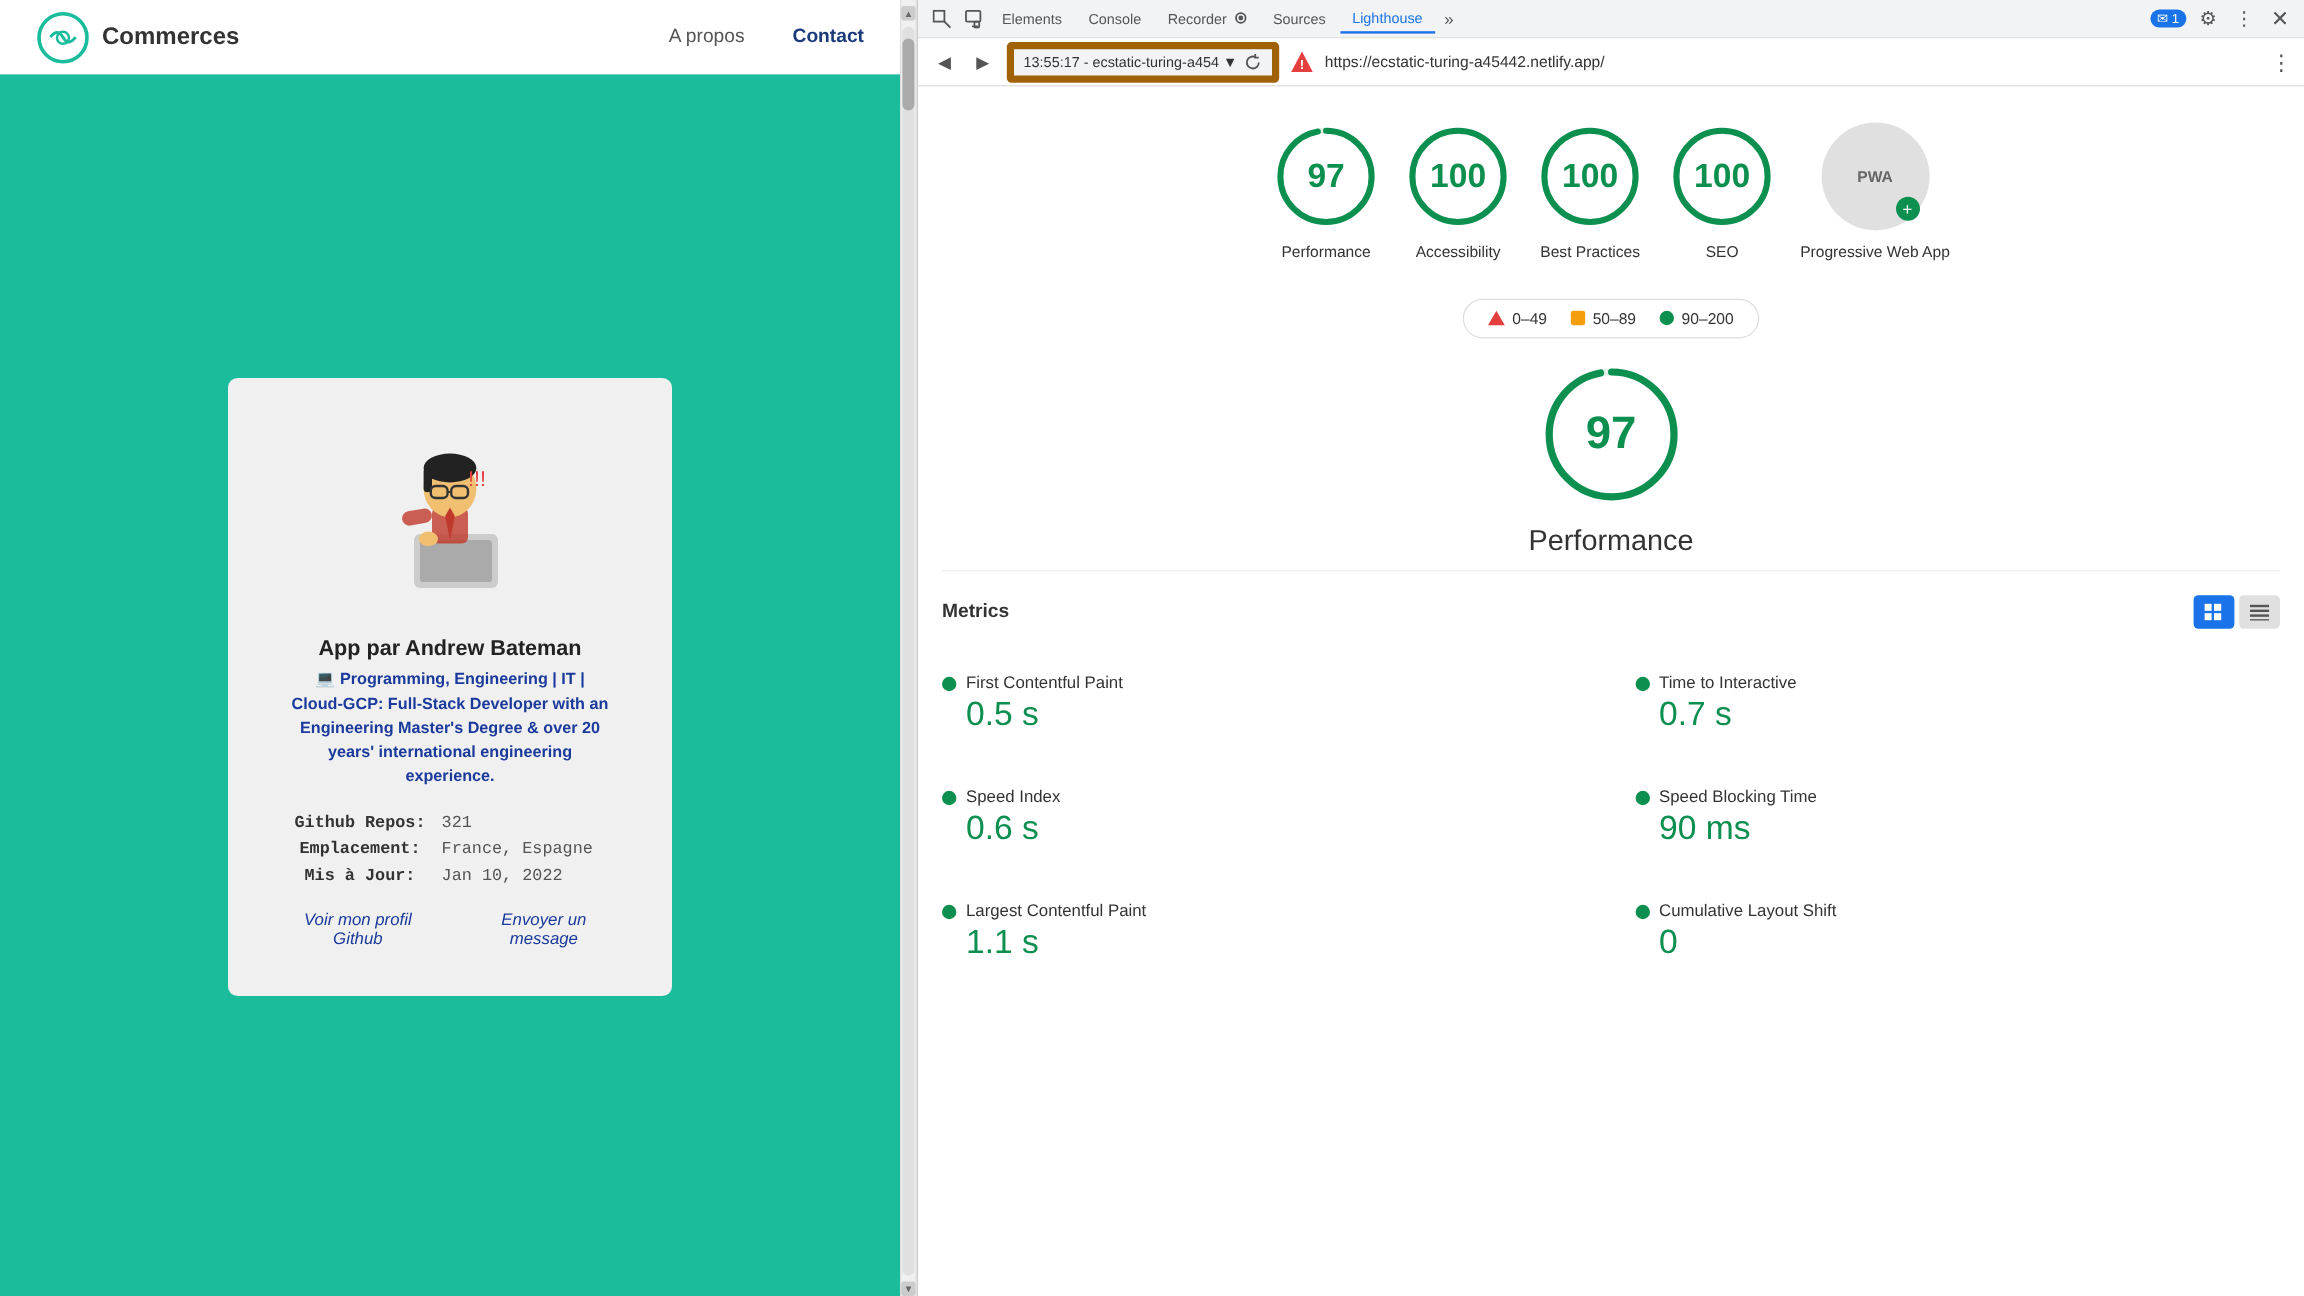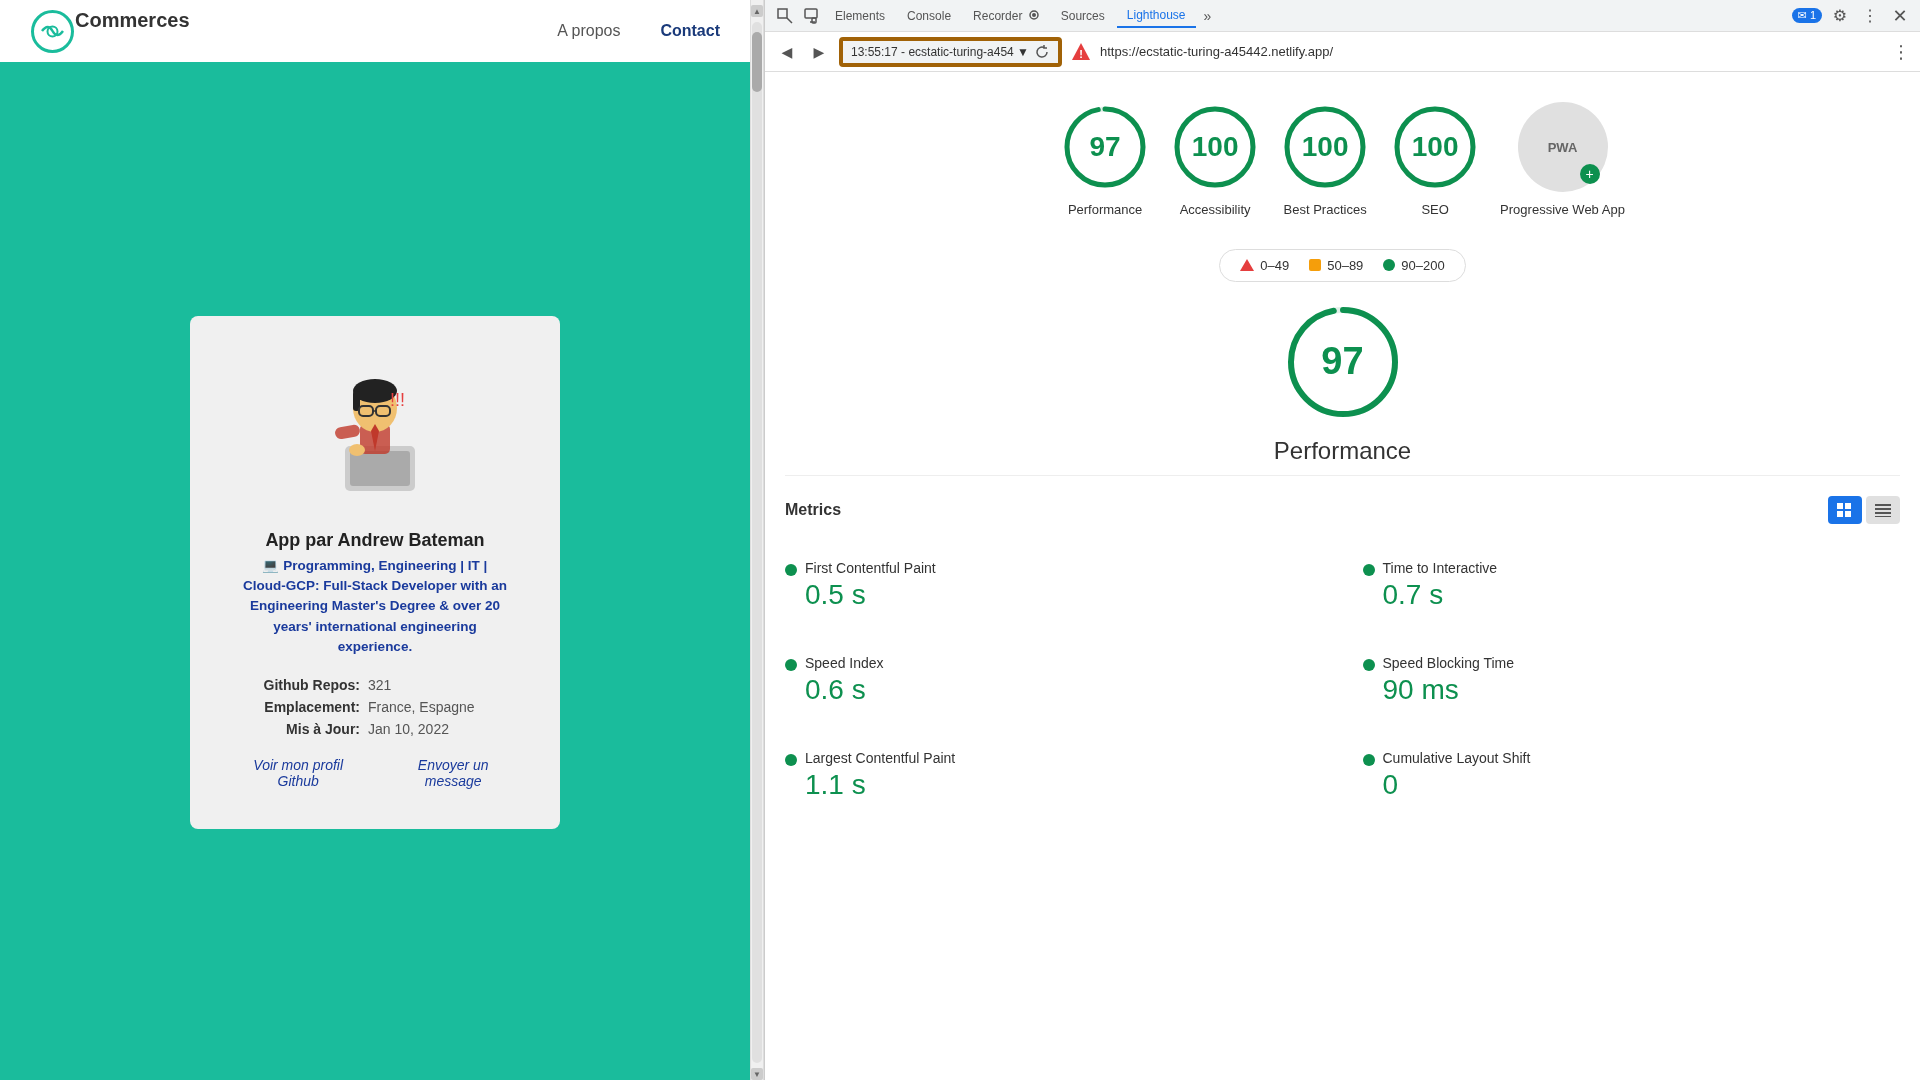--- a/index.html
+++ b/index.html
@@ -16,21 +16,22 @@
     .website-header {
       height: 65px;
       background: #fff;
       display: flex;
       align-items: center;
       padding: 0 30px;
       border-bottom: 3px solid #1abc9c;
     }
     .logo-area {
       display: flex;
-      align-items: flex-start;
+      align-items: center;
+      gap: 10px;
     }
     .logo-icon {
       width: 45px;
       height: 45px;
     }
     .logo-text {
       font-size: 20px;
       font-weight: bold;
       color: #333;
     }
@@ -84,22 +85,23 @@
       font-size: 18px;
     }
     .profile-bio {
       color: #1a3a9c;
       font-size: 13.5px;
       font-weight: bold;
       line-height: 1.5;
       margin-bottom: 20px;
     }
     .profile-details {
-      text-align: right;
+      text-align: center;
       margin-bottom: 20px;
+      font-family: Liberation Mono, monospace;
     }
     .profile-detail-row {
       display: flex;
       gap: 8px;
       margin-bottom: 6px;
       font-size: 14px;
     }
     .detail-label {
       font-weight: bold;
       color: #333;
@@ -243,21 +245,21 @@
       height: 24px;
       display: flex;
       align-items: center;
       justify-content: center;
       cursor: pointer;
       color: #555;
       font-size: 14px;
     }
     .time-badge {
       background: #f1f3f4;
-      border: 4px solid #a16207;
+      border: 6px solid #a16207;
       border-radius: 4px;
       padding: 3px 8px;
       font-size: 12px;
       color: #333;
       display: flex;
       align-items: center;
       gap: 5px;
     }
     .refresh-icon {
       width: 16px;

